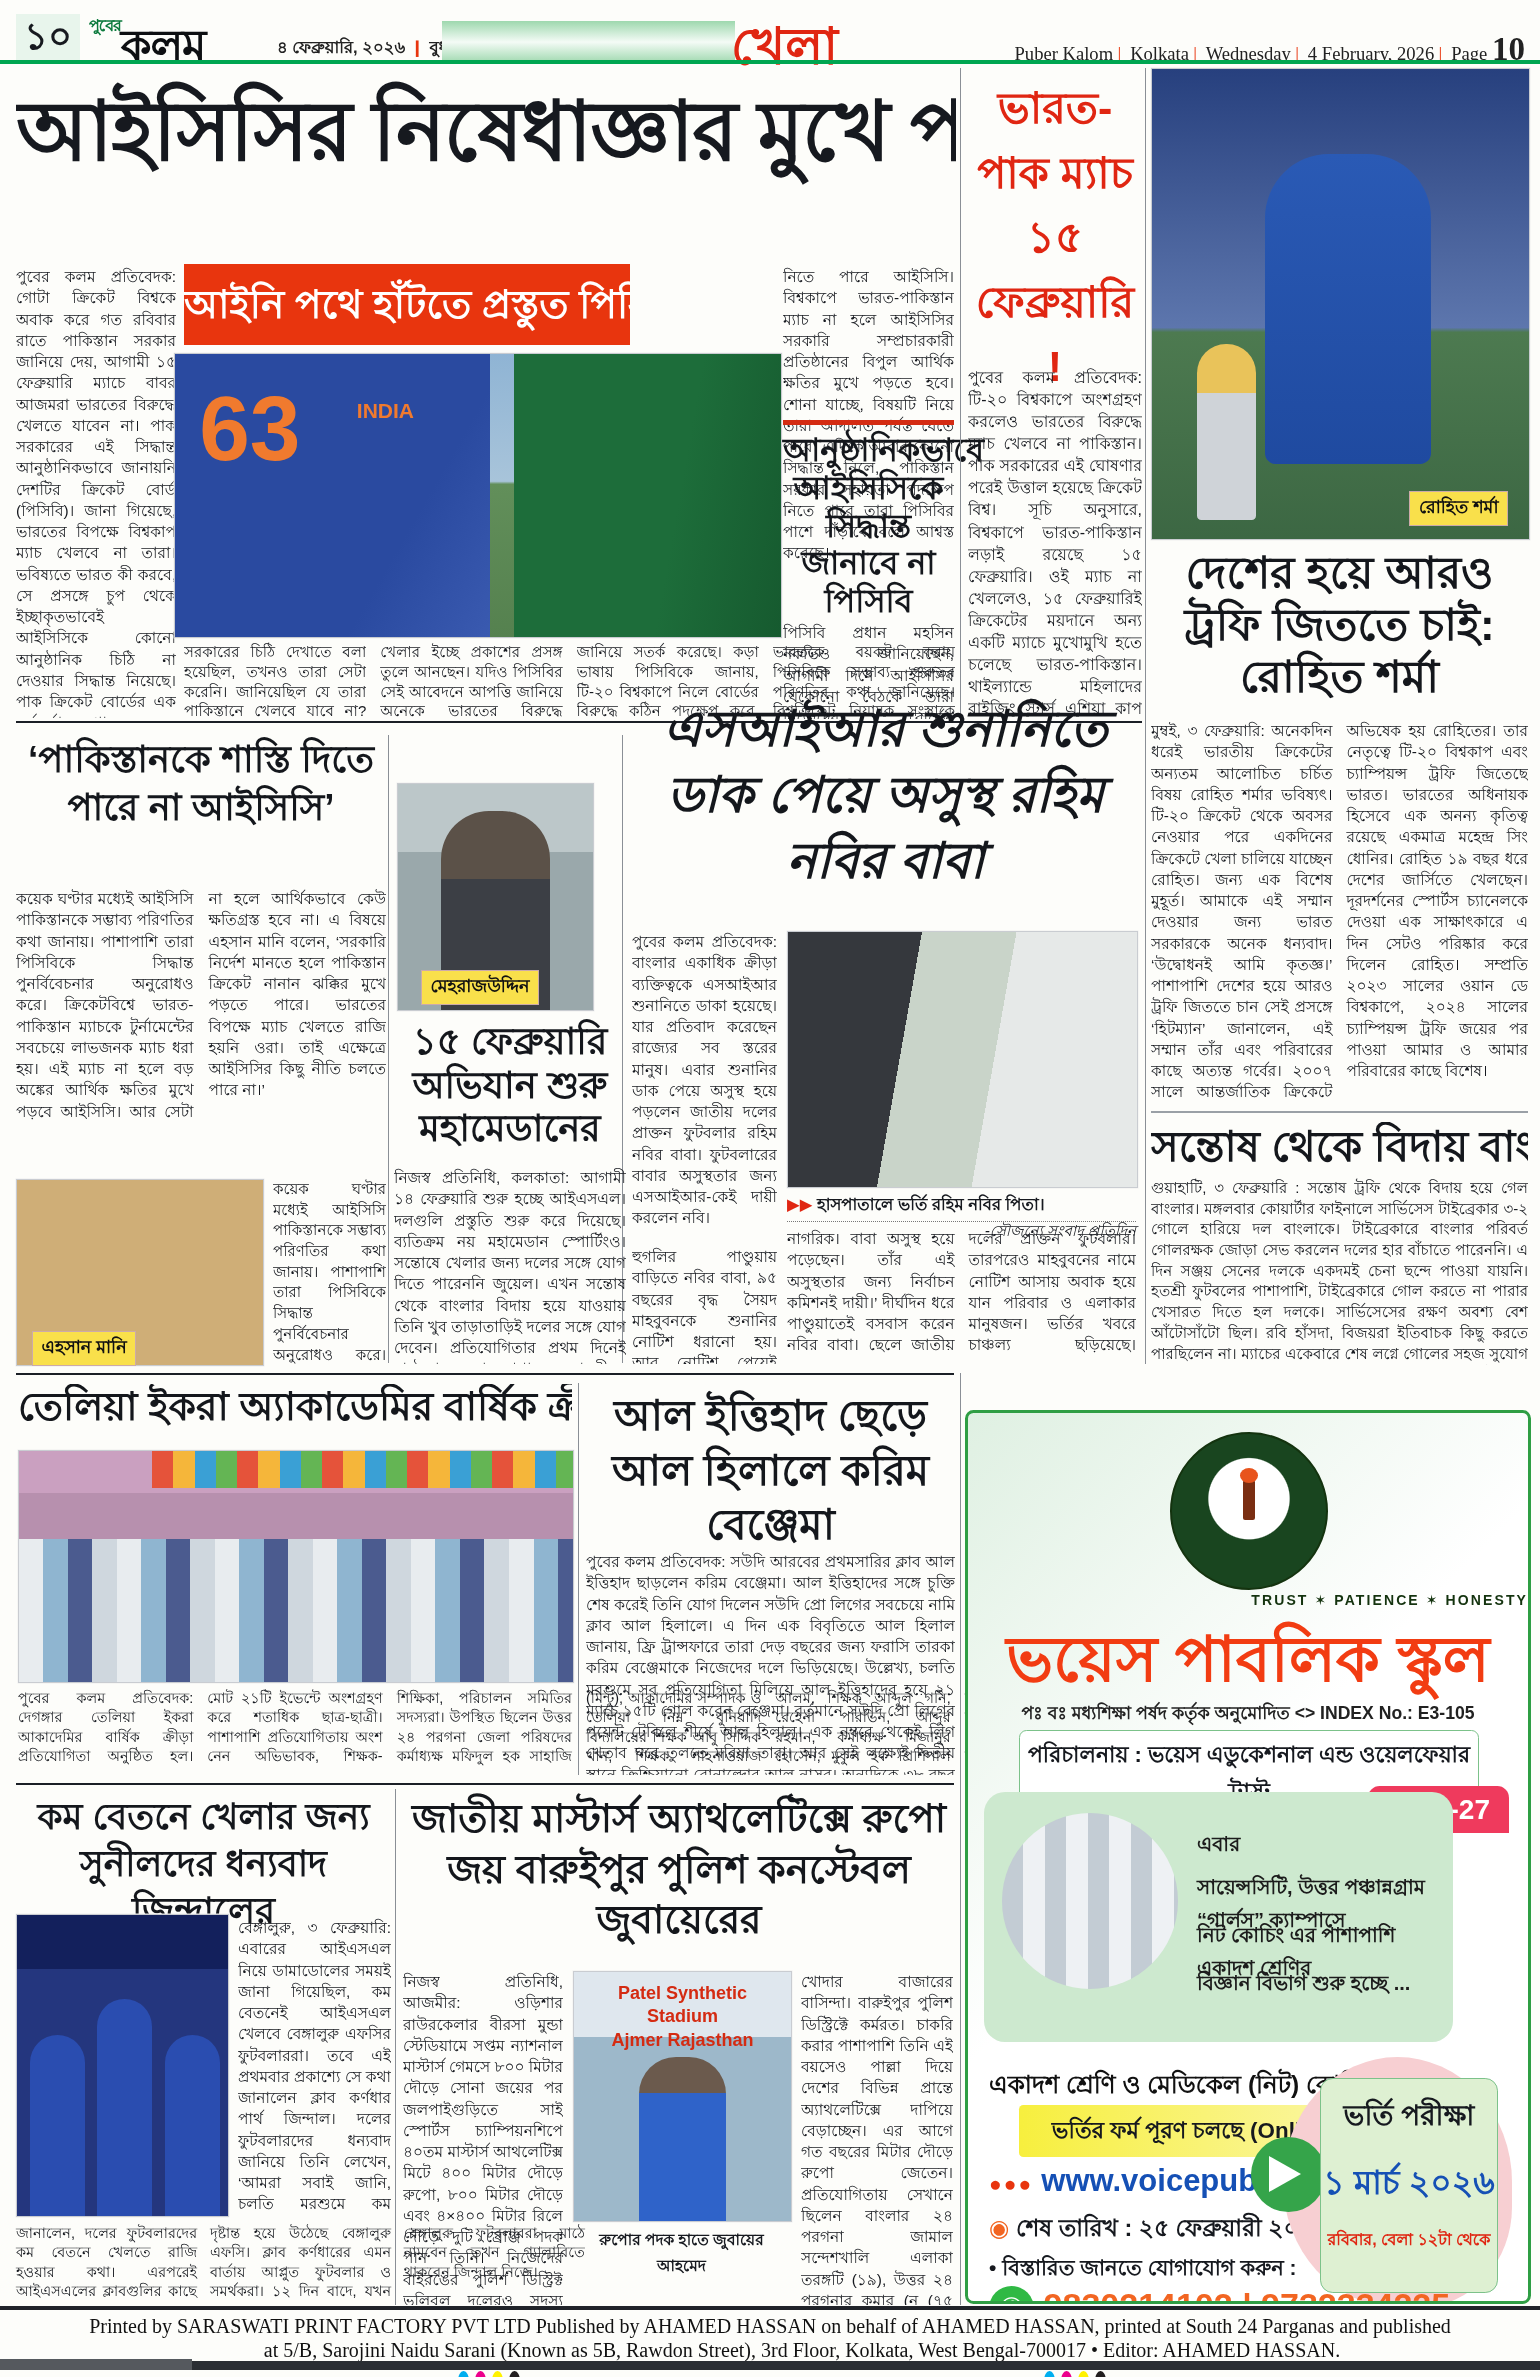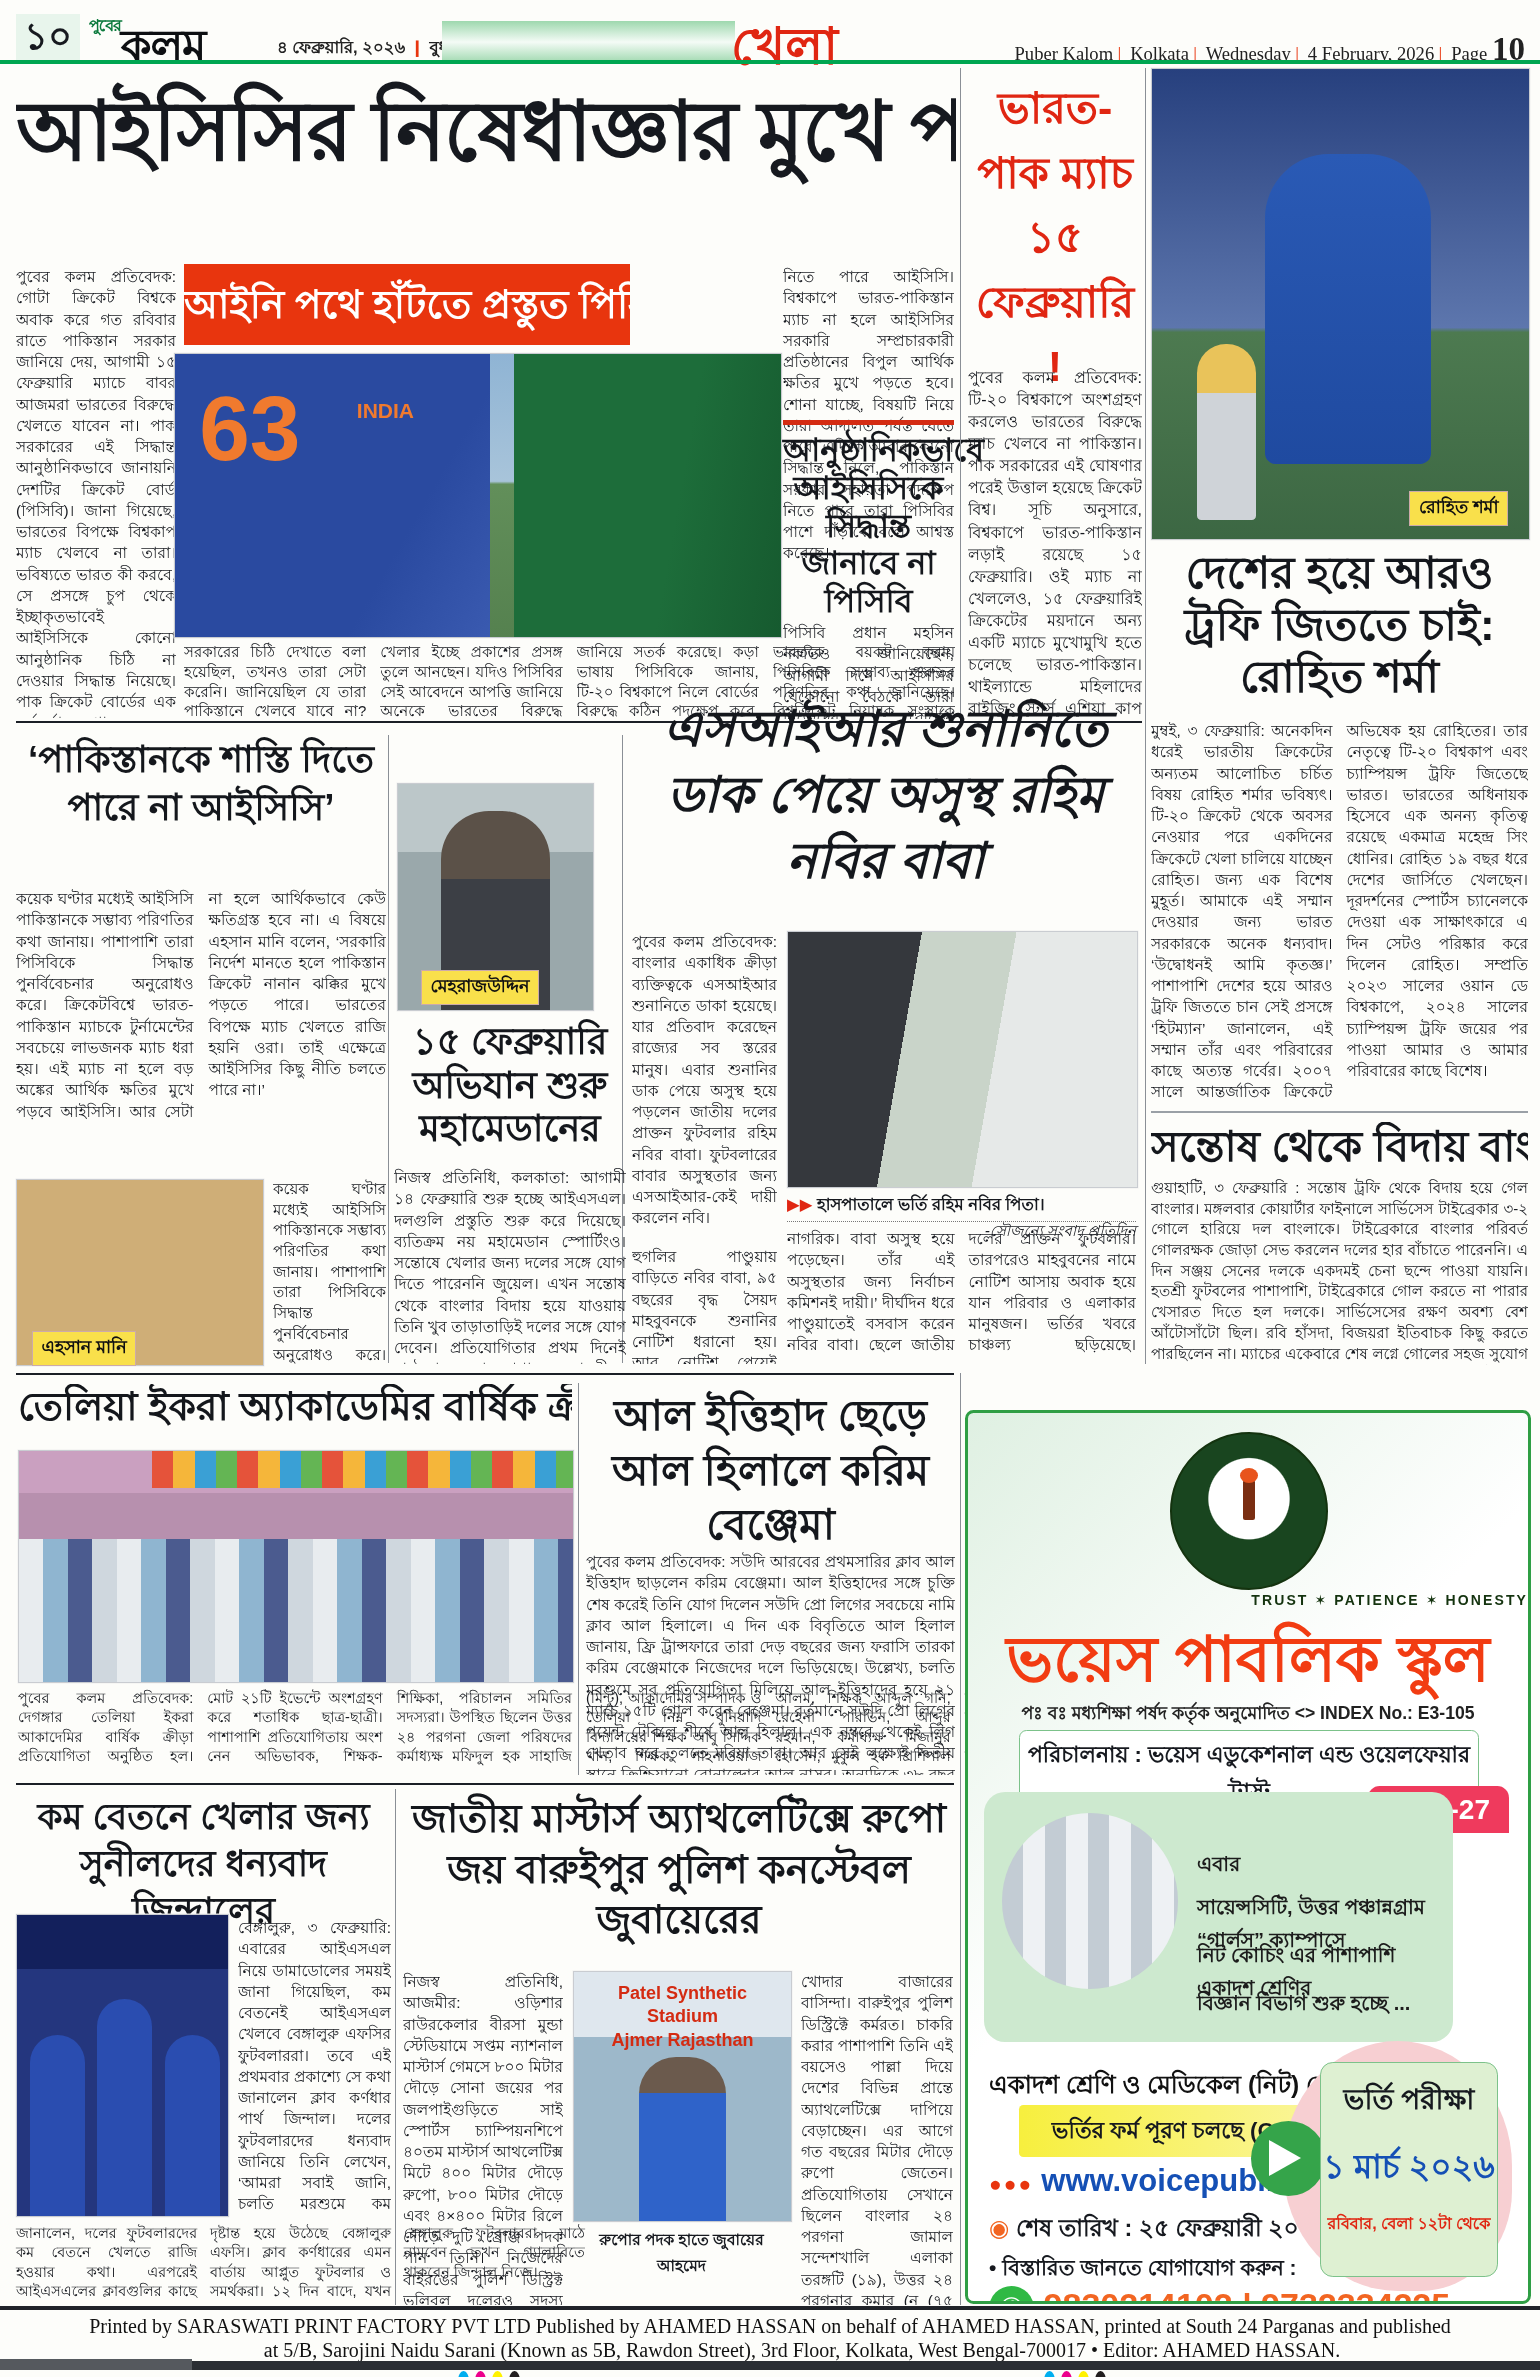--- a/index.html
+++ b/index.html
@@ -129,29 +129,29 @@
   #ad-motto{position:absolute;left:0;top:179px;width:100%;text-align:right;font-size:14px;font-weight:800;color:#14330f;letter-spacing:2.1px;}
   #ad-title{position:absolute;left:0;top:198px;width:100%;text-align:center;font-size:63px;font-weight:900;color:#f23c12;}
   #ad-approve{position:absolute;left:0;top:287px;width:100%;text-align:center;font-size:17.6px;font-weight:700;color:#222;}
   #ad-managed{position:absolute;left:51px;top:317px;width:458px;border:1.6px solid #7cc28a;border-radius:7.5px;
       text-align:center;font-size:22px;font-weight:800;padding:6.4px 0;background:#fff;}
   #ad-session{position:absolute;right:19px;top:373px;background:#ef3a5d;color:#fff;font-size:28px;font-weight:800;
       padding:7.5px 19px;border-radius:11.7px 11.7px 0 11.7px;}
   #ad-promo{position:absolute;left:16px;top:379px;width:469px;height:250px;background:#cde9cf;border-radius:21px;}
   #ad-promo .bldg{position:absolute;left:18px;top:21px;width:176px;height:176px;border-radius:50%;
       background:repeating-linear-gradient(90deg,#c3ccd4 0 21px,#eef1f4 21px 43px),linear-gradient(180deg,#dfe4e9,#aab4bd);}
-  #ad-promo .t{position:absolute;left:213px;font-size:20px;font-weight:700;color:#1c1c1c;margin-top:20px;}
+  #ad-promo .t{position:absolute;left:213px;font-size:20px;font-weight:700;color:#1c1c1c;}
   #ad-course{position:absolute;left:21px;top:653px;font-size:24.5px;font-weight:900;color:#111;}
   #ad-form{position:absolute;left:51px;top:692px;width:373px;background:linear-gradient(90deg,#f7ef3e,#fbf7b0);
       text-align:center;font-size:22.4px;font-weight:800;padding:7.5px 0;border-radius:4.3px;}
   #ad-web{position:absolute;left:21px;top:750px;font-size:31px;font-weight:900;color:#1550b5;}
   #ad-web .dots{color:#e8350e;font-size:21px;letter-spacing:2.1px;}
   #ad-deadline{position:absolute;left:21px;top:797px;font-size:23.4px;font-weight:800;}
   #ad-deadline .dot{color:#f26522;}
-  #ad-exam{position:absolute;right:16px;top:628px;width:229px;height:250px;background:#f7cfd2;border-radius:50% 50% 40% 50%;}
+  #ad-exam{position:absolute;right:16px;top:644px;width:229px;height:250px;background:#f7cfd2;border-radius:50% 50% 40% 50%;}
   #ad-exam .panel{position:absolute;left:37px;top:21px;width:176px;height:213px;background:#def0d2;border:1.6px solid #7cc28a;border-radius:12.8px;text-align:center;}
   #ad-exam .l1{font-size:28px;font-weight:900;margin-top:15px;}
   #ad-exam .l2{font-size:33px;font-weight:900;color:#1550b5;margin-top:16px;}
   #ad-exam .l3{font-size:16px;font-weight:800;color:#e02612;margin-top:14px;}
   #ad-exam .mega{position:absolute;left:-32px;top:80px;width:75px;height:75px;border-radius:50%;background:#35a44a;}
   #ad-exam .mega:before{content:"";position:absolute;left:18px;top:19px;border-left:32px solid #fff;
       border-top:18px solid transparent;border-bottom:18px solid transparent;}
   #ad-contact{position:absolute;left:21px;top:839px;font-size:21px;font-weight:800;}
   #ad-wa{position:absolute;left:21px;top:873px;font-size:34px;font-weight:900;color:#f26522;}
   #ad-wa .wicon{display:inline-block;width:45px;height:45px;border-radius:50%;background:#2fb944;color:#fff;

